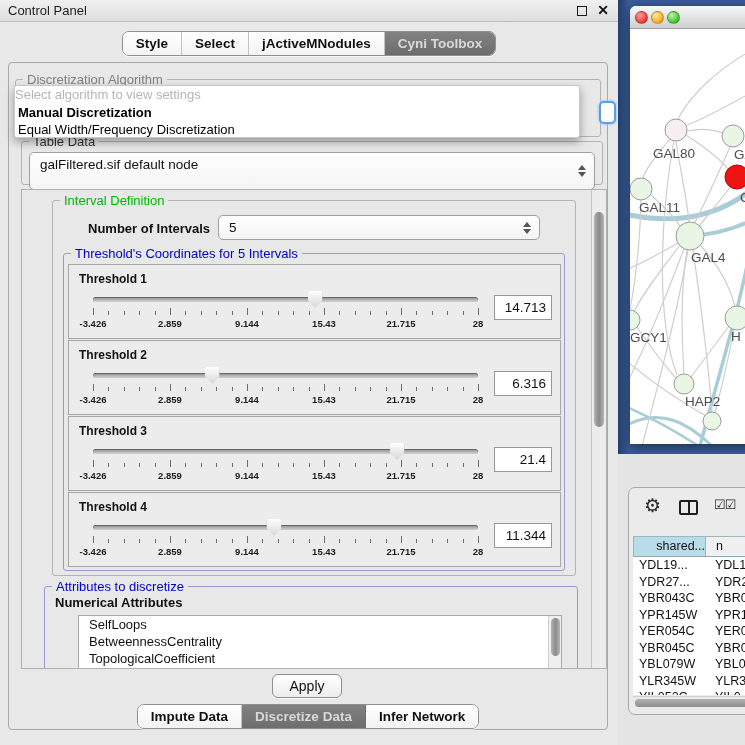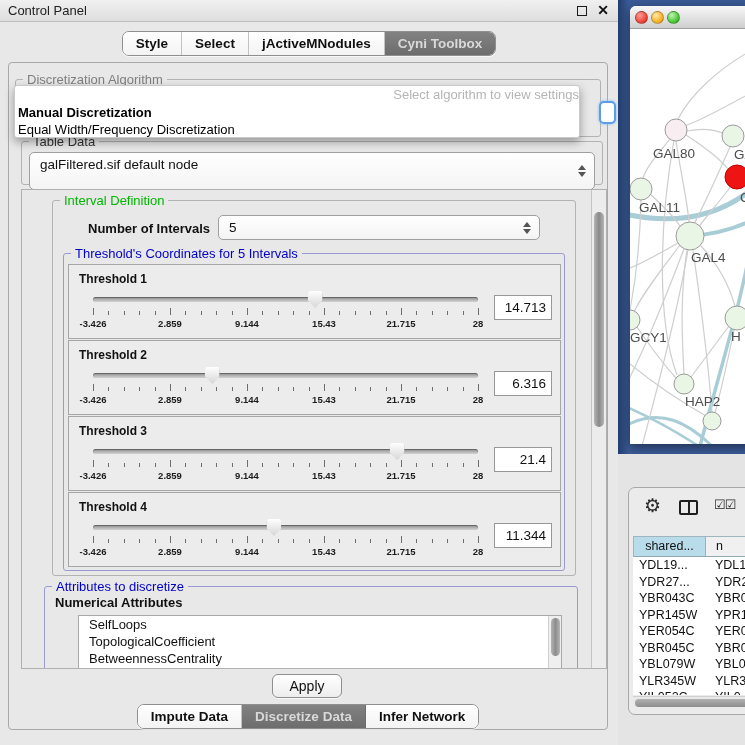--- a/index.html
+++ b/index.html
@@ -34,21 +34,21 @@
   .gtitle.dark  { color:#333; }
 
   
   .algo-group { left:6px; top:16px; width:586px; height:58px; }
   .focus-frag { position:absolute; left:590px; top:38px; width:17px; height:23px;
     border:2px solid #5b9ee6; border-radius:5px; background:#fff; box-shadow:0 0 3px #7fb4ef; z-index:5; }
 
   
   .popup { position:absolute; left:5px; top:22px; width:566px; height:53px; background:#fff;
     border:1px solid #c9c9c9; border-radius:3px; box-shadow:0 4px 10px rgba(0,0,0,.35); z-index:30; font-size:13px; }
-  .popup .ph { height:18px; line-height:18px; text-align:right; color:#b5b5b5; }
+  .popup .ph { height:18px; line-height:18px; text-align:left; color:#b5b5b5; }
   .popup .item { height:17px; line-height:17px; padding-left:3px; color:#000; }
   .popup .item.b { font-weight:bold; }
 
   
   .tdata-group { left:12px; top:78px; width:582px; height:44px; }
   .combo { position:absolute; background:linear-gradient(#ffffff,#f4f4f4); border:1px solid #9f9f9f; border-radius:5px;
     font-size:13.5px; }
   .combo .cval { position:absolute; left:10px; top:0; line-height:23px; }
   .spin { position:absolute; right:8px; top:50%; transform:translateY(-50%); width:8px; height:12px; }
   .spin::before, .spin::after { content:""; position:absolute; left:0; border-left:4px solid transparent; border-right:4px solid transparent; }
@@ -117,21 +117,21 @@
   #table-section { position:absolute; left:618px; top:454px; width:127px; height:291px; background:#e4e4e4; overflow:hidden; }
   .tp-title { position:absolute; left:15px; top:8px; font-size:13px; color:#0c4a6e;margin-top:25px; }
   .tp-panel { position:absolute; left:10px; top:33px; width:132px; height:228px;
     border:1px solid #a8a8a8; border-radius:7px; background:#ebebeb; overflow:hidden; }
   .gear { position:absolute; left:15px; top:6px; font-size:19px; color:#2a2a2a; }
   .col-icon { position:absolute; left:50px; top:12px; width:19px; height:15px; border:2px solid #1e1e1e; border-radius:2px; }
   .col-icon::after { content:""; position:absolute; left:50%; top:0; bottom:0; width:2px; background:#1e1e1e; transform:translateX(-1px); }
   .checks { position:absolute; left:85px; top:9px; font-size:13px; color:#2a2a2a; letter-spacing:-1px; }
   .ntable { position:absolute; left:4px; top:48px; width:128px; background:#fff; font-size:12.5px; }
   .thead { display:flex; height:21px; border:1px solid #9fb6bf; border-bottom:1px solid #8fa8b2; }
-  .hcell { line-height:19px; text-align:center; overflow:hidden; white-space:nowrap; }
+  .hcell { line-height:19px; text-align:right; overflow:hidden; white-space:nowrap; }
   .hcell.c0 { width:72px; background:#b9dcea; border-right:1px solid #93b4c2; }
   .hcell.c1 { flex:1; background:#f0f0f0; text-align:left; padding-left:10px; }
   .tbody { height:138px; overflow:hidden; }
   .trow { display:flex; height:16.5px; }
   .tcell { line-height:16.5px; overflow:hidden; white-space:nowrap; }
   .tcell.c0 { width:72px; padding-left:6px; }
   .tcell.c1 { flex:1; padding-left:10px; }
   .hscroll { position:absolute; left:4px; top:208px; width:128px; height:11px; background:#e9e9e9; border-top:1px solid #cfcfcf; }
   .hthumb { position:absolute; left:2px; top:1.5px; width:118px; height:8px; border-radius:4px;
     background:linear-gradient(#b2b2b2,#8d8d8d); }
@@ -396,22 +396,22 @@
             </div>
           </div>
         </div>
       </div>
 
       <div class="group attr-group">
         <span class="gtitle blue">Attributes to discretize</span>
         <span class="attr-label">Numerical Attributes</span>
         <div class="attr-list">
           <div class="attr-item">SelfLoops</div>
+          <div class="attr-item">BetweennessCentrality</div>
           <div class="attr-item">TopologicalCoefficient</div>
-          <div class="attr-item">BetweennessCentrality</div>
           <div class="list-scroll">
               <div class="list-thumb"></div>
             </div>
         </div>
       </div>
 
       <div class="vscroll">
           <div class="vthumb"></div>
         </div>
     </div>

